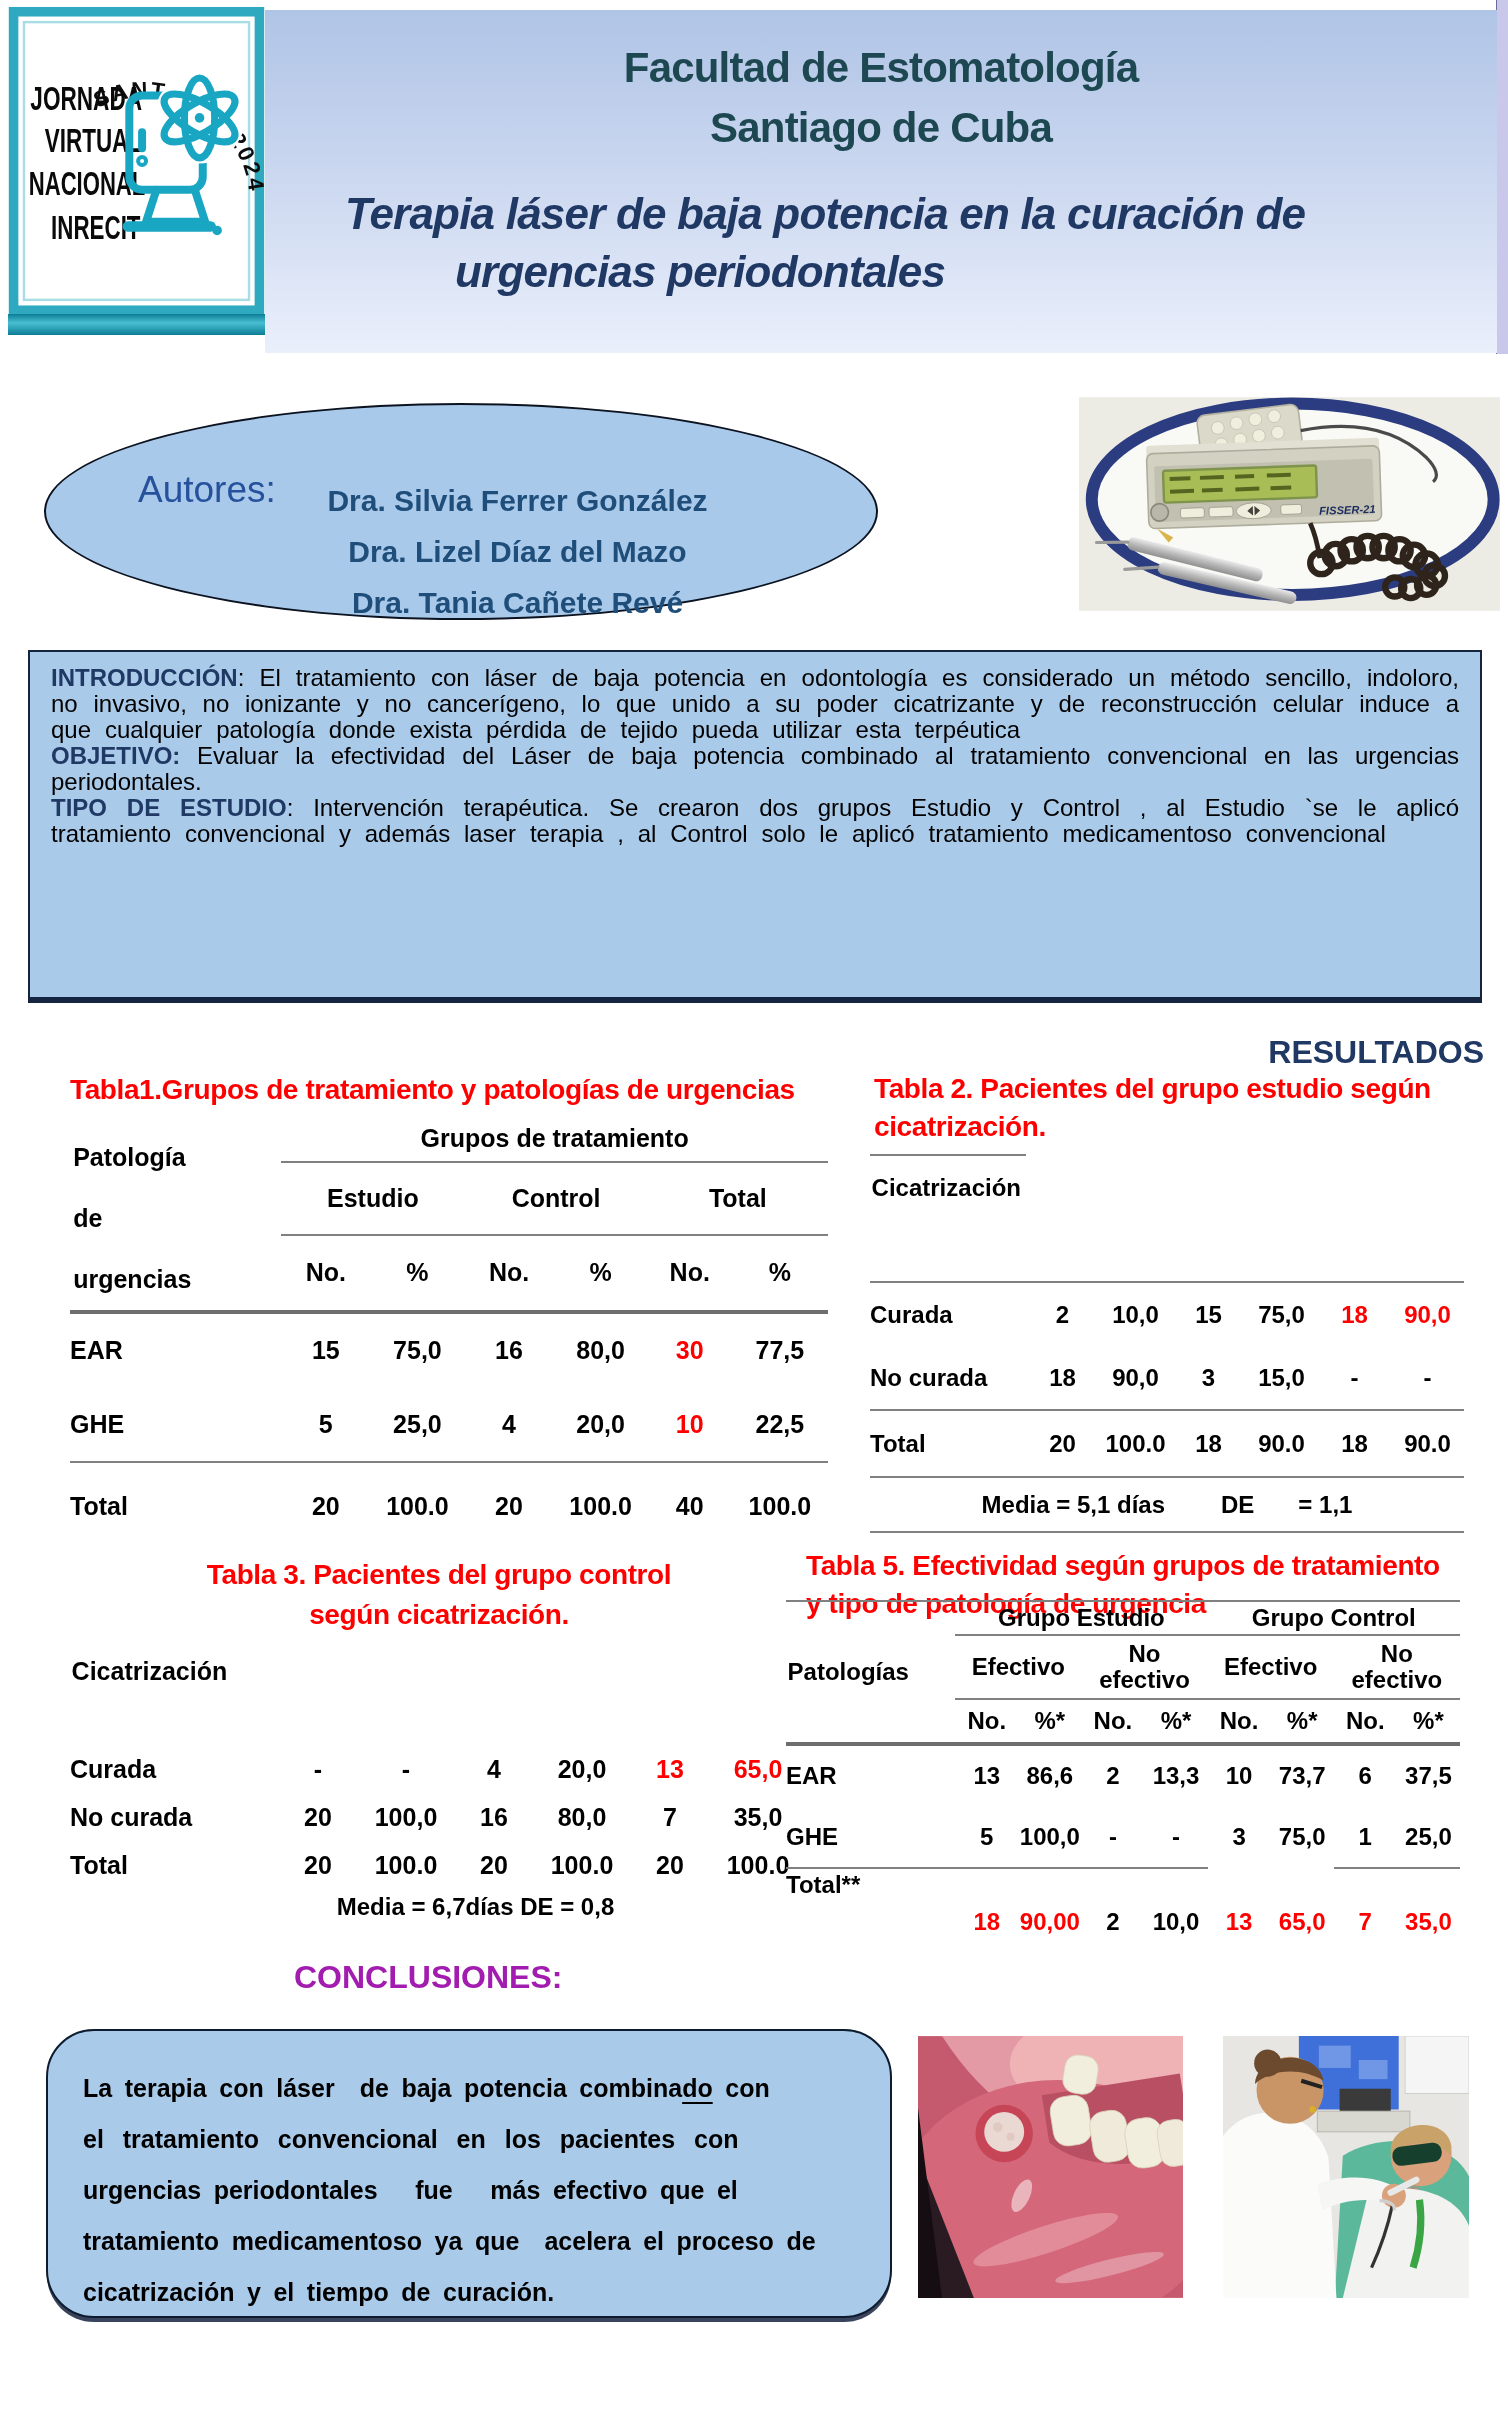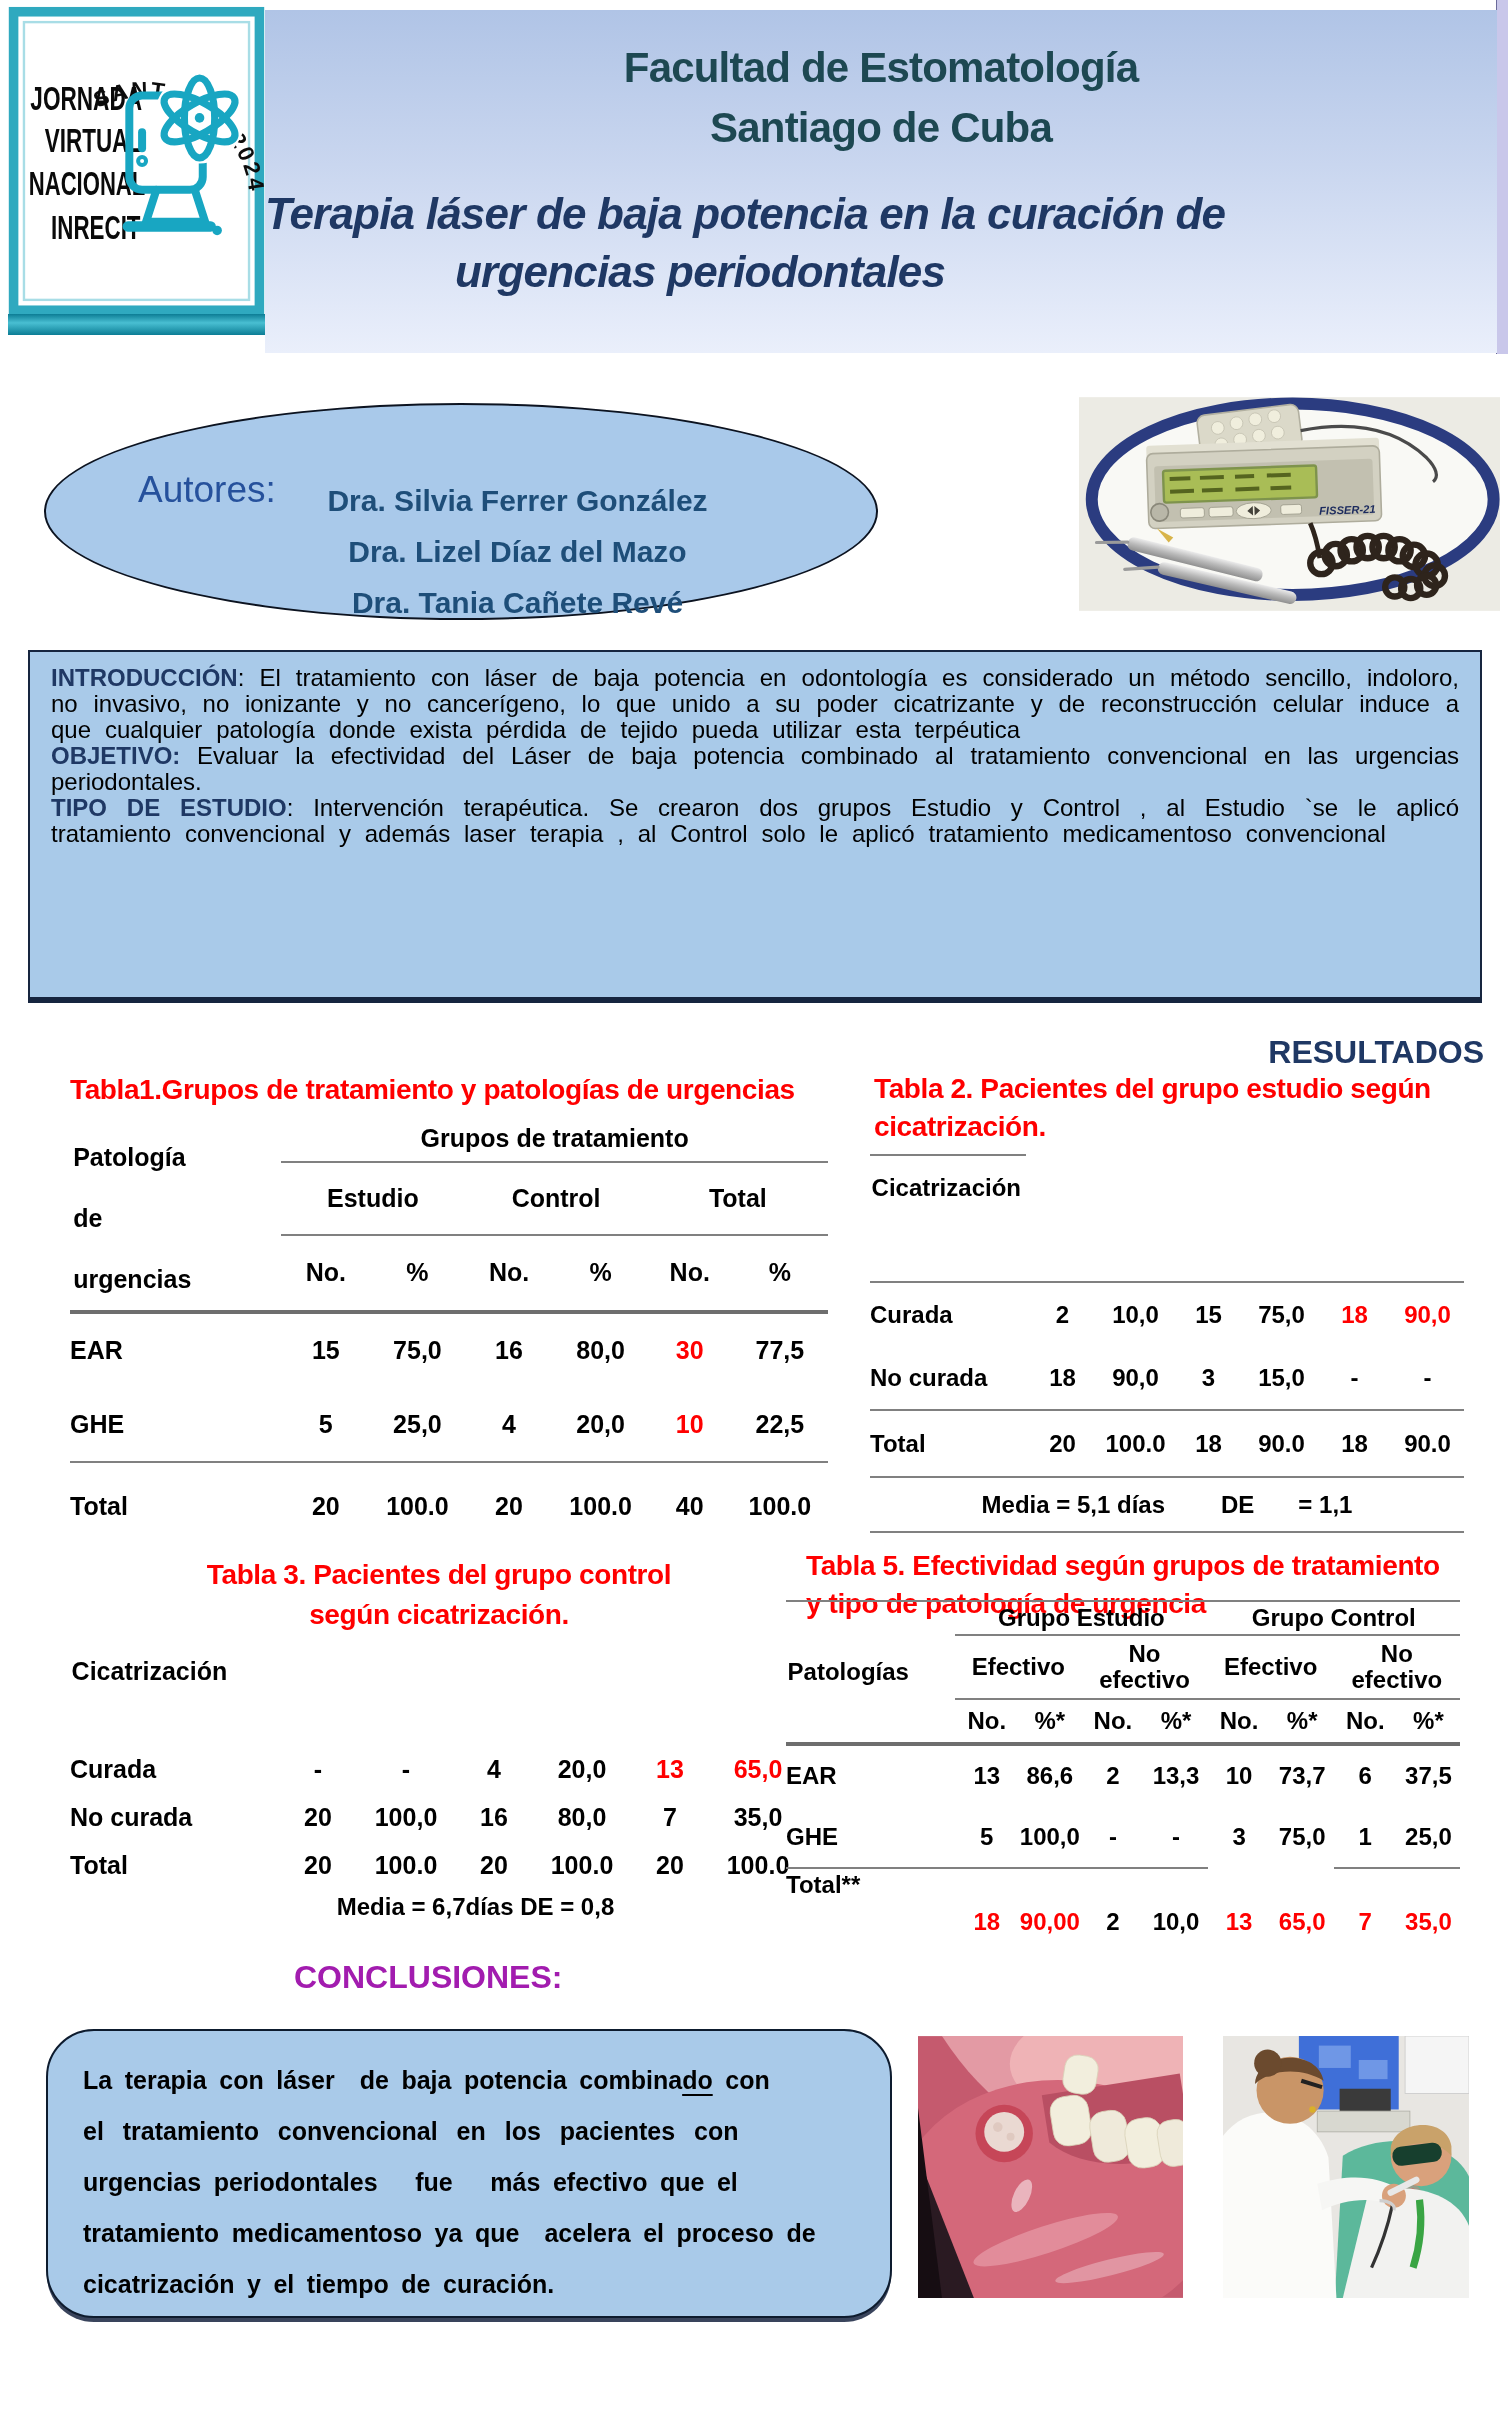--- a/index.html
+++ b/index.html
@@ -11,21 +11,21 @@
   #logo-box{left:8px;top:6.4px;width:257px;height:310px}
   #logo-bar{left:8px;top:314px;width:257px;height:21px;
             background:linear-gradient(180deg,#0c7d95,#49bfd2 42%,#0c7d95)}
   #header{left:265px;top:9.6px;width:1232px;height:343px;
           background:linear-gradient(180deg,#b0c4e6 0%,#c9d6ef 45%,#eaeffb 100%)}
   #edge-strip{left:1496px;top:0;width:12.8px;height:354px;background:#c9c7ea;border-left:1.6px solid #6b6b9a;box-sizing:border-box}
   .inst{color:#1d4852;font-weight:bold;font-size:42px;letter-spacing:-0.8px;text-align:center}
   #inst1{margin-top:34px}
   #inst2{margin-top:12.8px}
   .ptitle{color:#1f3864;font-weight:bold;font-style:italic;font-size:44px;letter-spacing:-0.8px}
-  #ptitle1{margin-top:37px;}
+  #ptitle1{margin-top:37px;padding-left:80px}
   #ptitle2{margin-top:8px;padding-left:190px}
 
   
   #authors{left:44px;top:403px;width:834px;height:217px;border-radius:50%;
            background:#a9c9ea;border:2.4px solid #0c1320;box-sizing:border-box}
   #authors-label{left:92px;top:64px;font-size:37px;font-weight:normal;color:#26519c}
   #authors-names{left:200px;top:70px;width:543px;text-align:center;
                  font-size:30px;font-weight:bold;color:#1e4e79;line-height:51px}
 
   
@@ -101,21 +101,21 @@
   #t4 tbody.data tr:first-child td{border-top:4px solid #6e6e6e}
   #t4 tbody.data tr:last-child{height:73px}
   #t4 tbody.data tr:last-child td{vertical-align:bottom;padding-bottom:4.8px}
   #t4 tbody.data tr:last-child td:nth-child(-n+5){border-top:2.4px solid #808080}
   #t4 tbody.data tr:last-child td:nth-child(n+8){border-top:2.4px solid #808080}
   #t4 tbody.data tr:last-child td.lab{vertical-align:top;padding-top:1.6px}
 
   
   #conclusion-box{left:46px;top:2029px;width:846px;height:289px;border-radius:48px;
                   background:#a9cae9;border:2.4px solid #0d1b2e;box-sizing:border-box;
-                  box-shadow:0 4.8px 0 -0.8px #39445c;padding:24px 32px 0 35px}
+                  box-shadow:0 4.8px 0 -0.8px #39445c;padding:32px 32px 0 35px}
   #conclusion-box .ccl{font-size:25px;font-weight:bold;line-height:51px;
                        white-space:pre-wrap;word-spacing:5.6px}
   #conclusion-box .ccl.w{word-spacing:12px}
   .u{text-decoration:underline;text-decoration-thickness:2.4px;text-underline-offset:4.8px}
 
   
   #photo-ulcer{left:918px;top:2036px;width:265px;height:262px}
   #photo-session{left:1223px;top:2036px;width:246px;height:262px}
 </style>
 </head>

